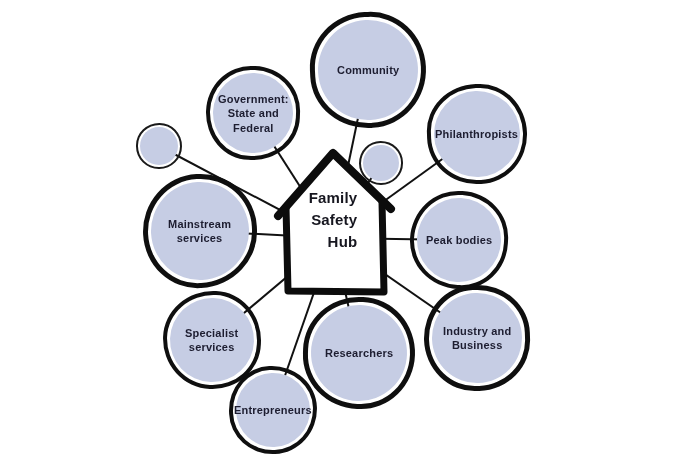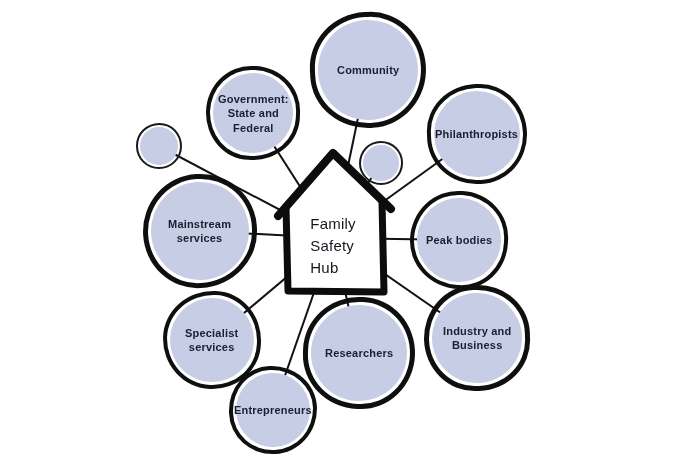--- a/index.html
+++ b/index.html
@@ -50,23 +50,23 @@
     border-radius:50% 50% 52% 48% / 51% 49% 50% 50%;transform:rotate(-3deg);}
   .n-mainstream-services .nlabel{transform:rotate(3deg);}
   .n-small{border-width:2px;border-color:#1a1a1a;}
   .n-small .fill{inset:2px;}
   .n-small-left{left:136px;top:123px;width:46px;height:46px;
     border-radius:51% 49% 50% 50% / 49% 51% 50% 50%;}
   .n-small-top{left:359px;top:141px;width:44px;height:44px;
     border-radius:49% 51% 50% 50% / 51% 49% 50% 50%;}
   
   .hub-label{
-    position:absolute;left:283px;top:196px;width:100px;height:100px;
+    position:absolute;left:283px;top:170px;width:100px;height:100px;
     display:flex;align-items:center;justify-content:center;
-    font-size:15px;font-weight:normal;color:#16161f;text-align:left;
+    font-size:15px;font-weight:bold;color:#16161f;text-align:right;
     white-space:pre-line;line-height:1.45;letter-spacing:0.2px;
   }
 </style>
 </head>
 <body>
 
 <div class="canvas">
 
   <svg class="wires" viewBox="0 0 700 467">
     <g stroke="#111111" stroke-width="2">

